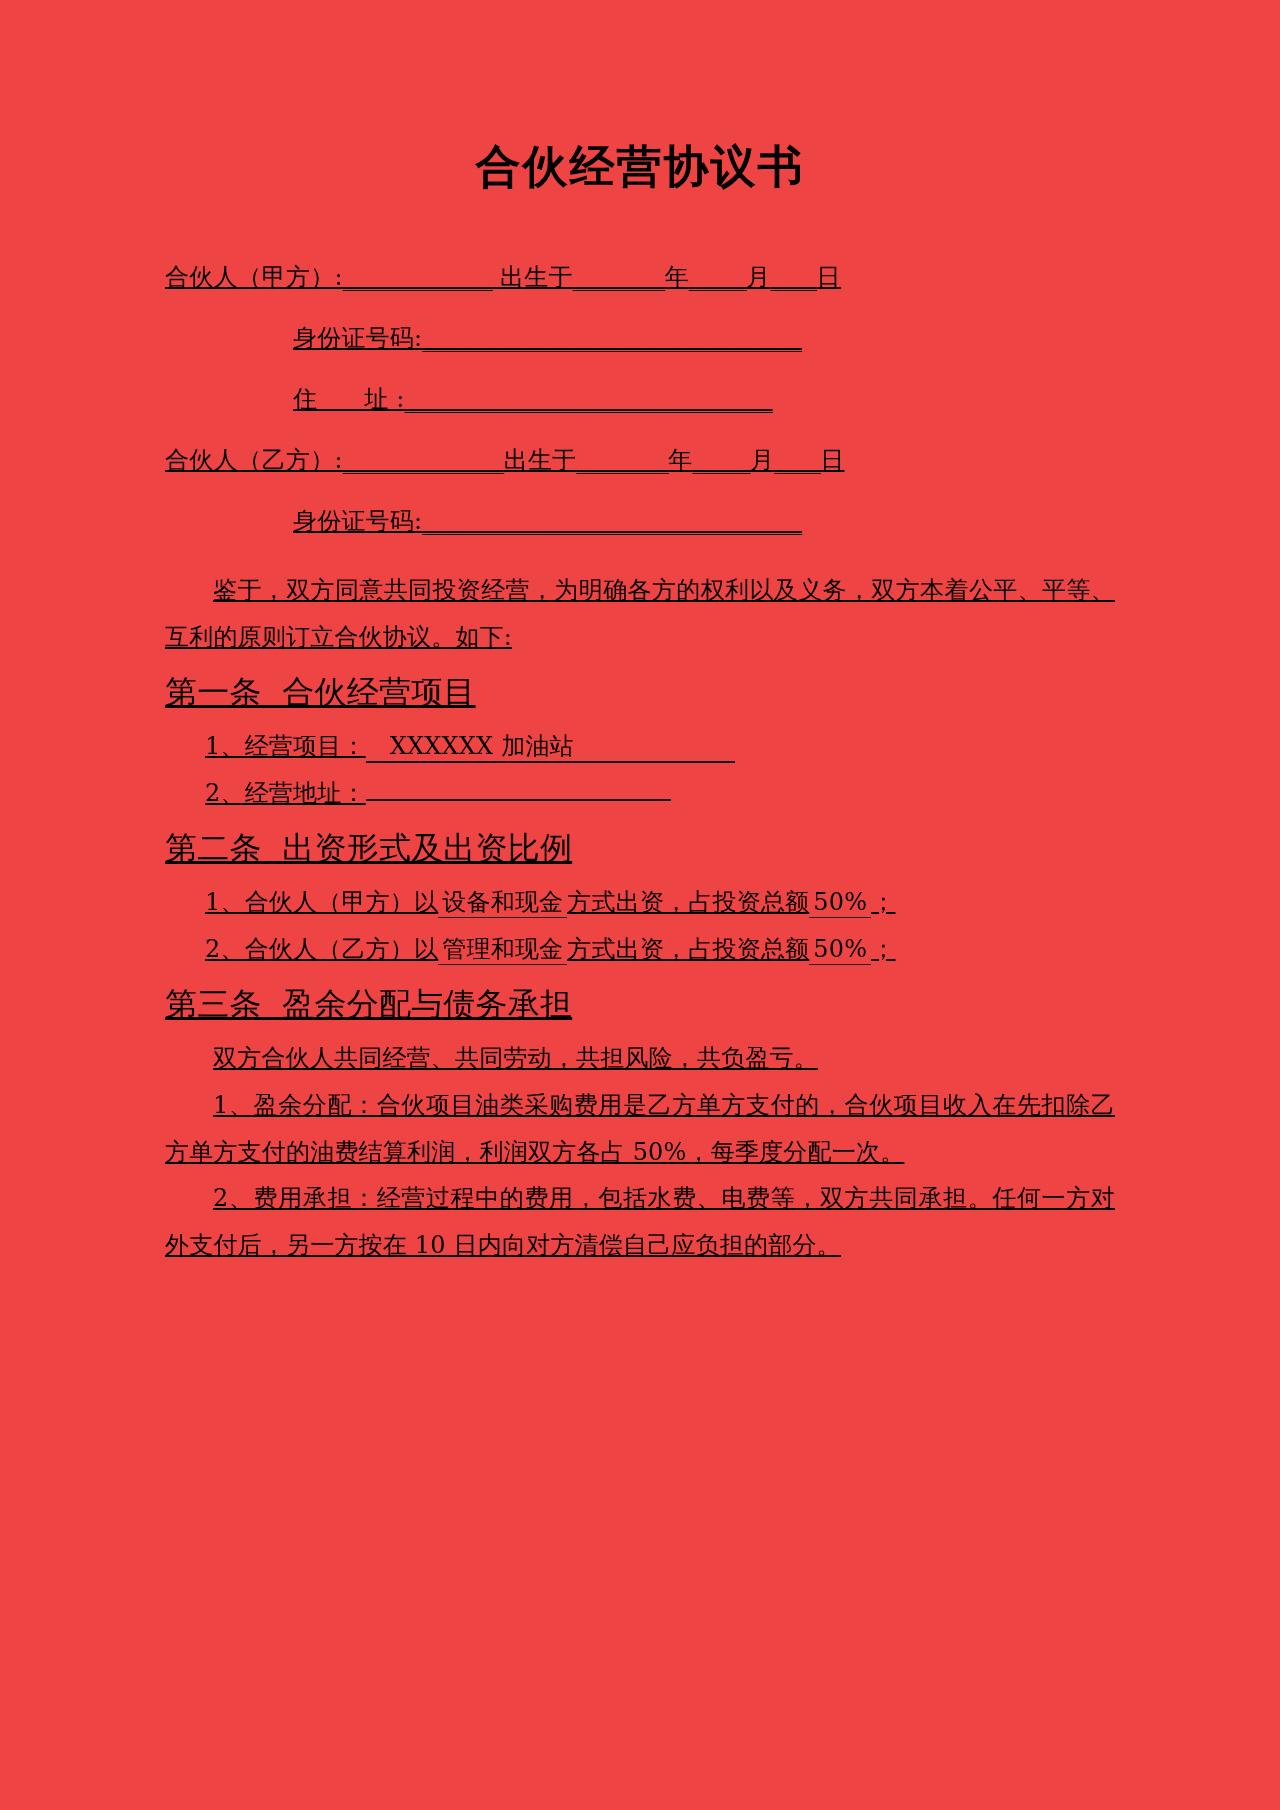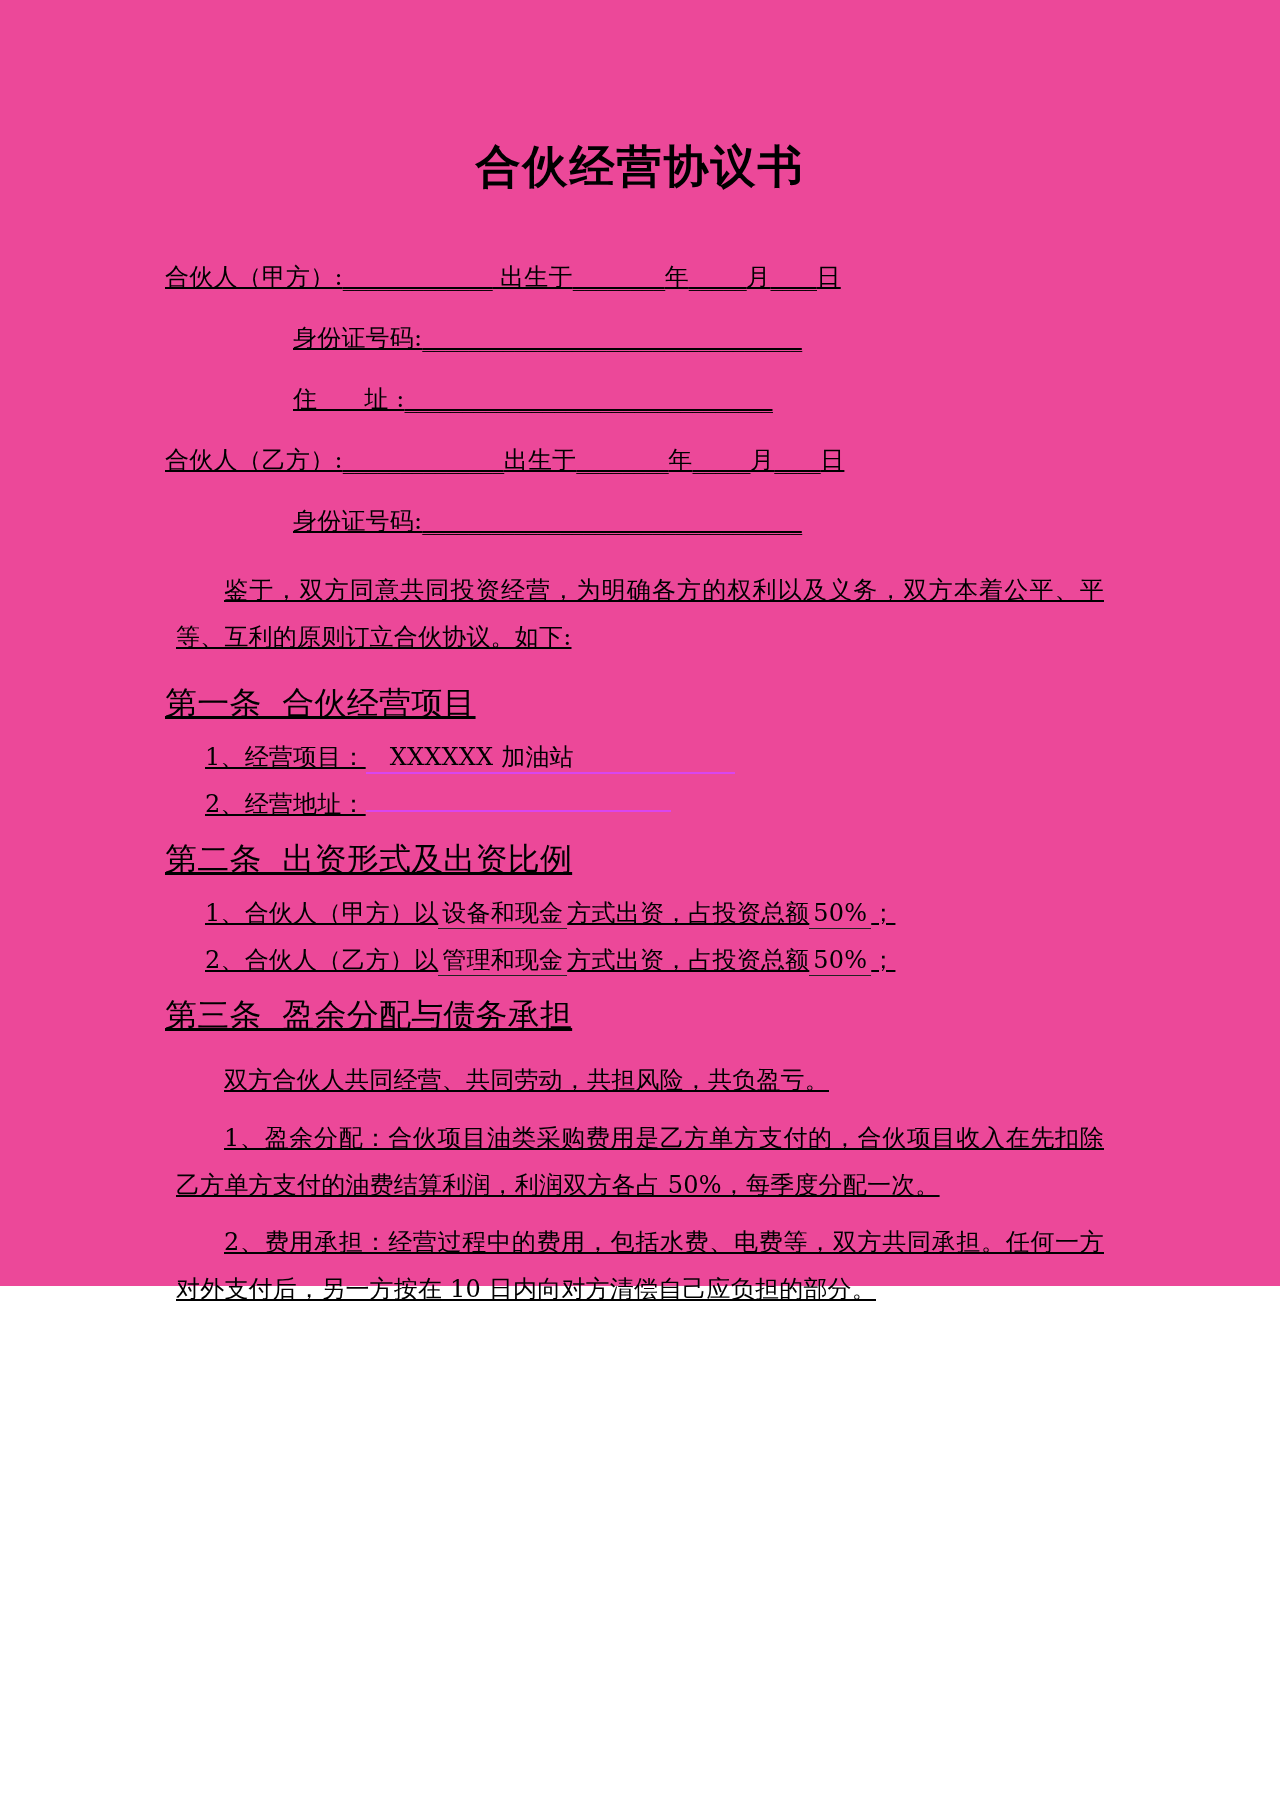--- a/index.html
+++ b/index.html
@@ -10,22 +10,22 @@
   body {
     width: 1280px;
     height: 1810px;
     font-family: "DejaVu Serif", "Liberation Serif", serif;
     color: #000000;
     overflow: hidden;
   }
   .page {
     position: relative;
     width: 1280px;
-    height: 1286px;
-    background: #ec4899;
+    height: 1810px;
+    background: #ef4444;
     box-sizing: border-box;
     padding: 0 165px;
   }
   .doc-title {
     text-align: center;
     font-family: "DejaVu Sans", "Liberation Sans", sans-serif;
     font-weight: bold;
     font-size: 45px;
     letter-spacing: 2px;
     margin: 0;
@@ -48,21 +48,21 @@
   .party-line.indent {
     padding-left: 128px;
   }
   .blank {
     letter-spacing: -0.5px;
   }
   
   .para {
     font-size: 24px;
     line-height: 1.95;
-    margin: 11px;
+    margin: 0;
     text-align: justify;
     text-justify: inter-ideograph;
     letter-spacing: 0.2px;
   }
   .para.indent2 {
     text-indent: 48px;
   }
   .clause-head {
     font-size: 32px;
     line-height: 1.95;
@@ -76,21 +76,21 @@
     margin: 0;
     padding-left: 40px;
     letter-spacing: 0.2px;
     white-space: pre;
   }
   .sub-item.fill-row {
     display: block;
   }
   .ul-solid {
     display: inline-block;
-    border-bottom: 2px solid #d946ef;
+    border-bottom: 2px solid #0f172a;
     vertical-align: baseline;
     text-align: left;
     white-space: pre;
     line-height: 1.25;
   }
   .ul-fill-1 { width: 345px; padding-left: 24px; }
   .ul-fill-2 { width: 305px; }
   .ul-inline {
     display: inline-block;
     border-bottom: 1.6px solid #222;

